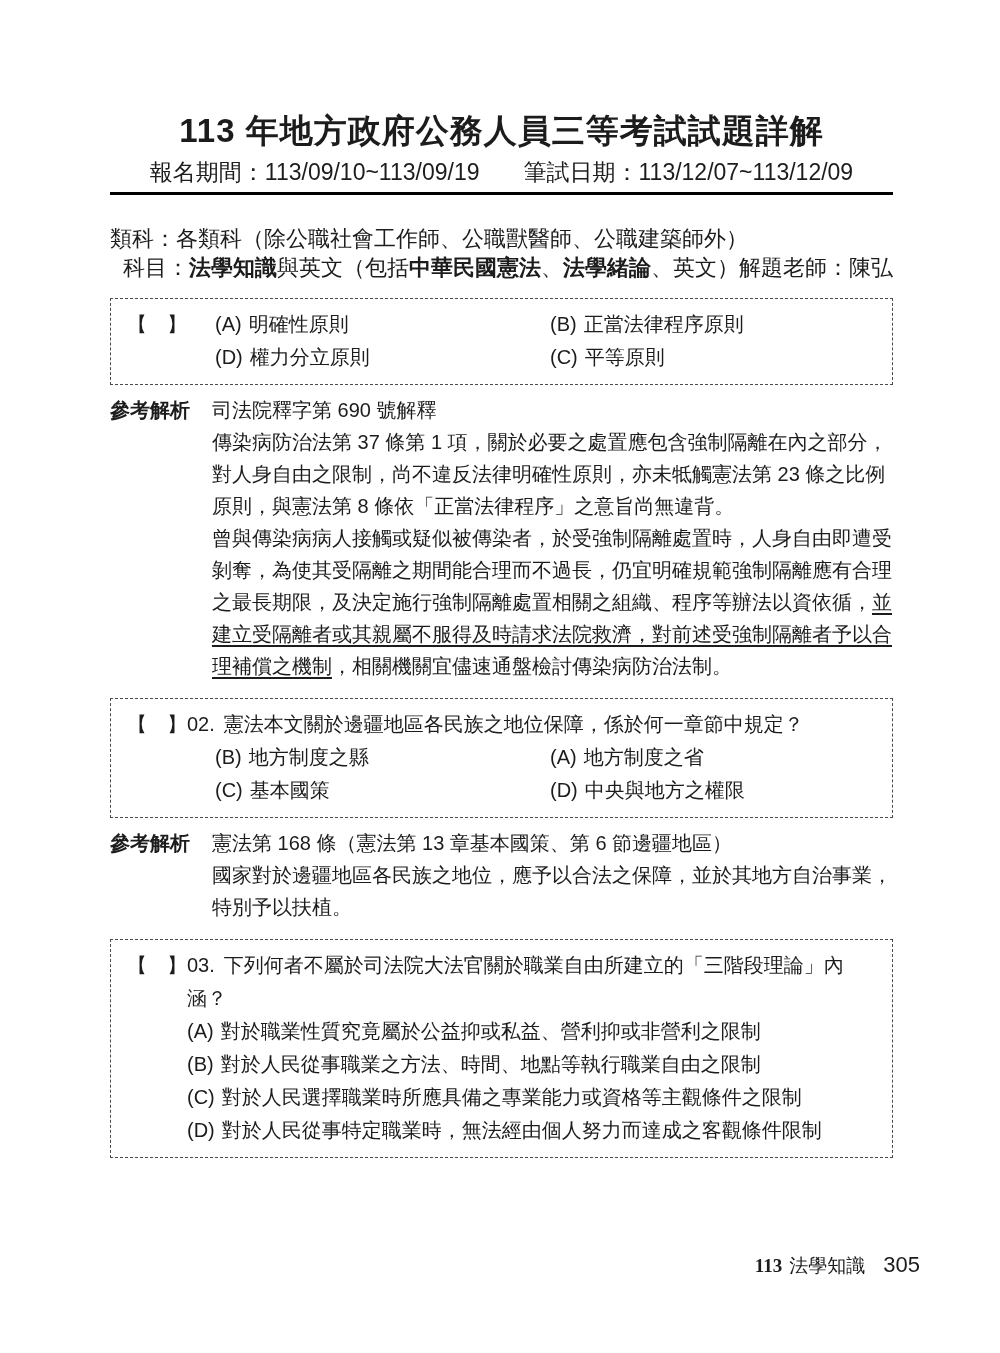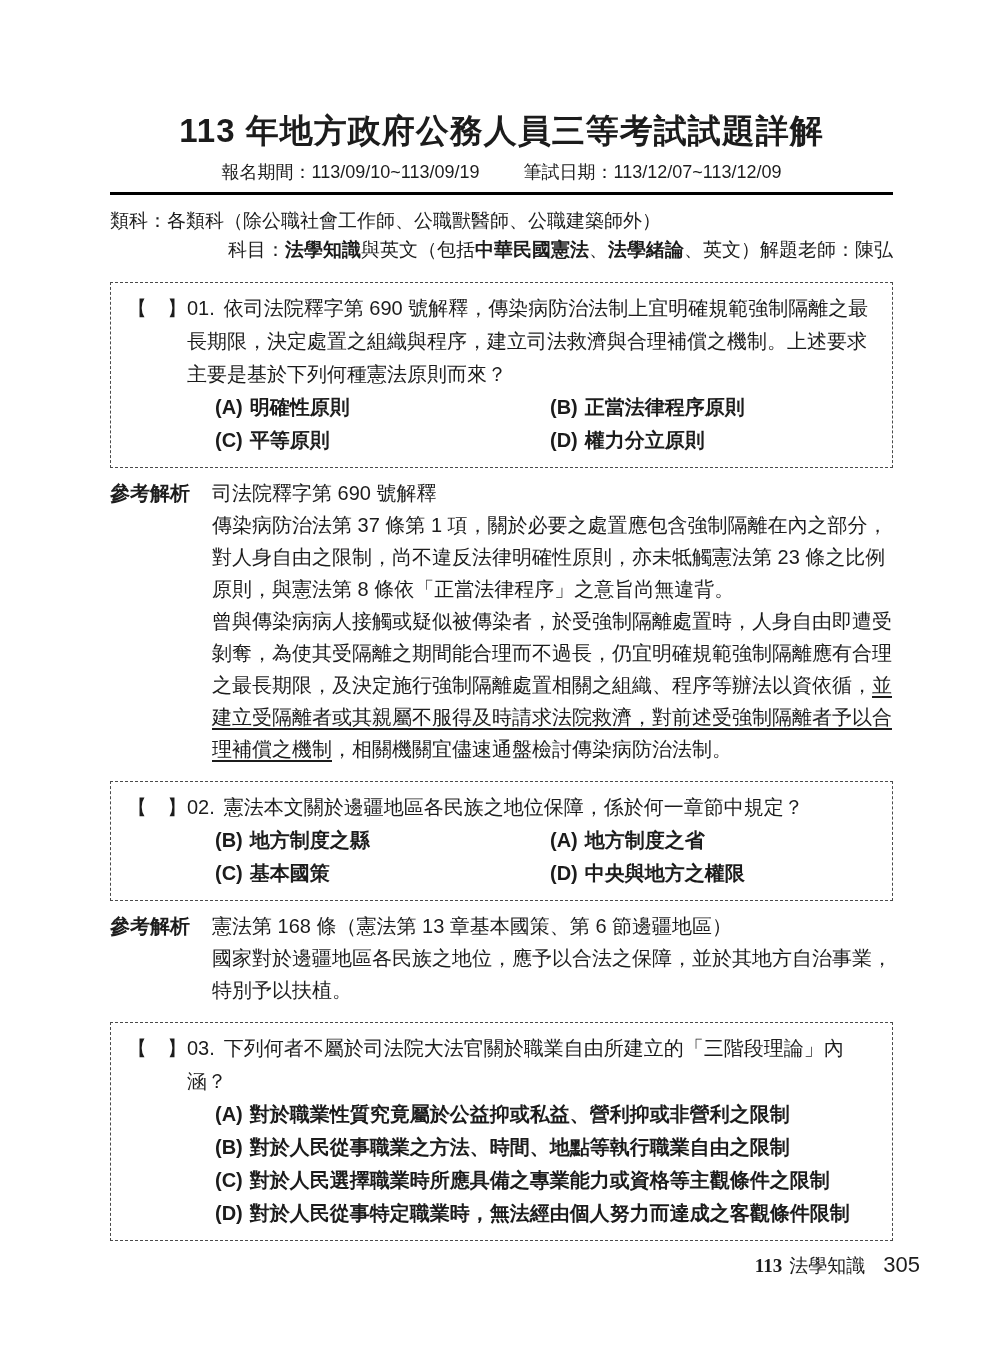--- a/index.html
+++ b/index.html
@@ -22,53 +22,53 @@
   .title {
     margin: 0; padding-top: 110px;
     text-align: center;
     font-size: 33px; font-weight: 700;
     letter-spacing: 1px;
     line-height: 42px;
   }
   .subhead {
     margin-top: 9px;
     text-align: center;
-    font-size: 18px; line-height: 22px;
+    font-size: 23px; line-height: 22px;
     white-space: nowrap;
   }
   .subhead-gap { display: inline-block; width: 44px; }
   .rule {
     margin-top: 9px;
     border: 0; border-top: 3px solid #000;
     height: 0;
   }
 
   
-  .meta { margin-top: 13px; font-size: 19px; line-height: 29px; font-family: Liberation Mono, monospace; }
+  .meta { margin-top: 29px; font-size: 22px; line-height: 29px; }
   .meta-row { display: flex; justify-content: flex-end; }
   .bold { font-weight: 700; }
 
   
   .qbox {
     margin-top: 16px;
     border: 1px dashed #4a4a4a;
     padding: 9px 12px 10px 16px;
     font-size: 20px; line-height: 33px;
   }
   .qrow { display: flex; }
   .qmarker { flex: 0 0 55px; white-space: nowrap; }
   .qbody { flex: 1; }
   .qnum { margin-right: 9px; }
   .opts-2col {
     margin-left: 28px;
     display: grid;
     grid-template-columns: 335px auto;
   }
-  .opts-1col { margin-left: 28px; }
-  .opt { white-space: nowrap; font-weight: bold; }
+  .opts-1col { }
+  .opt { white-space: nowrap; }
   .optlabel { margin-right: 7px; }
 
   
   .analysis { display: flex; margin-top: 9px; font-size: 20px; line-height: 32px; }
   .alabel { flex: 0 0 102px; font-weight: 700; }
   .abody { flex: 1; }
   .u { text-decoration: underline; text-underline-offset: 4px; }
 
   
   .footer {
@@ -100,26 +100,25 @@
           <span>科目：</span><span class="bold">法學知識</span><span>與英文（包括</span><span class="bold">中華民國憲法</span><span>、</span><span class="bold">法學緒論</span><span>、英文）</span>
         </div>
         <div>解題老師：陳弘</div>
       </div>
     </div>
 
     <div class="qbox">
       <div class="qrow">
         <span class="qmarker">【　】</span>
         <div class="qbody">
-          <div><span class="qnum">01.</span><span>依司法院釋字第 690 號解釋，傳染病防治法制上宜明確規範強制隔離之最長期限，決定處置之組織與程序，建立司法救濟與合理補償之機制。上述要求主要是基於下列何種憲法原則而來？</span></div>
           <div class="opts-2col">
             <div class="opt"><span class="optlabel">(A)</span><span>明確性原則</span></div>
             <div class="opt"><span class="optlabel">(B)</span><span>正當法律程序原則</span></div>
+            <div class="opt"><span class="optlabel">(D)</span><span>權力分立原則</span></div>
             <div class="opt"><span class="optlabel">(C)</span><span>平等原則</span></div>
-            <div class="opt"><span class="optlabel">(D)</span><span>權力分立原則</span></div>
           </div>
         </div>
       </div>
     </div>
 
     <div class="analysis">
       <div class="alabel">參考解析</div>
       <div class="abody">
         <div>司法院釋字第 690 號解釋</div>
         <div>傳染病防治法第 37 條第 1 項，關於必要之處置應包含強制隔離在內之部分，對人身自由之限制，尚不違反法律明確性原則，亦未牴觸憲法第 23 條之比例原則，與憲法第 8 條依「正當法律程序」之意旨尚無違背。</div>

